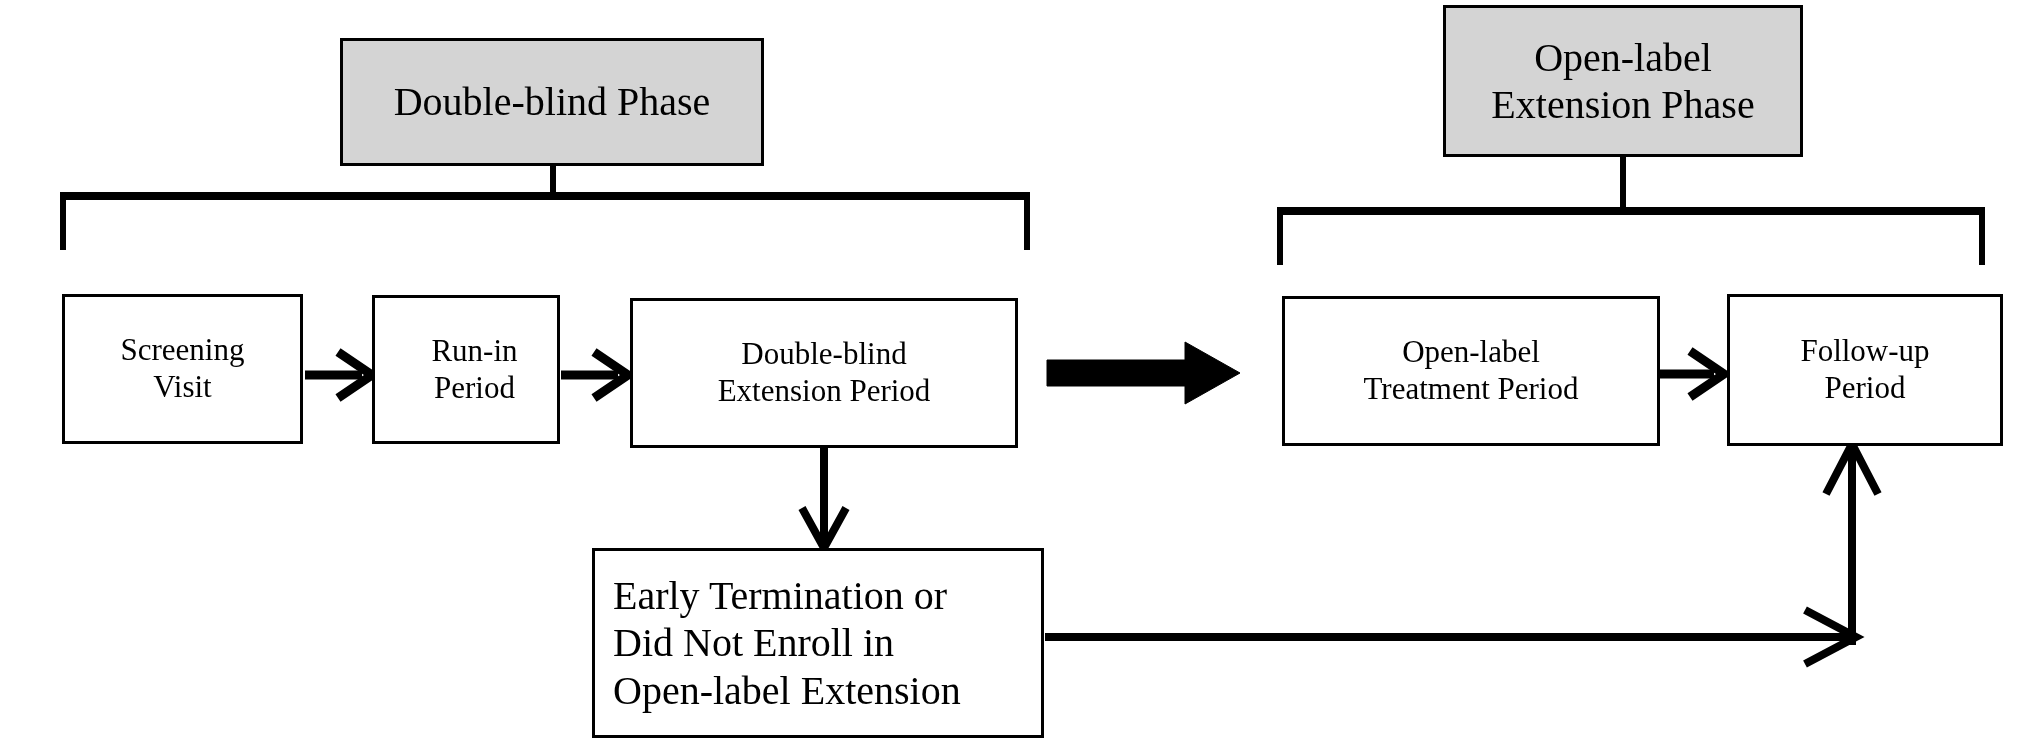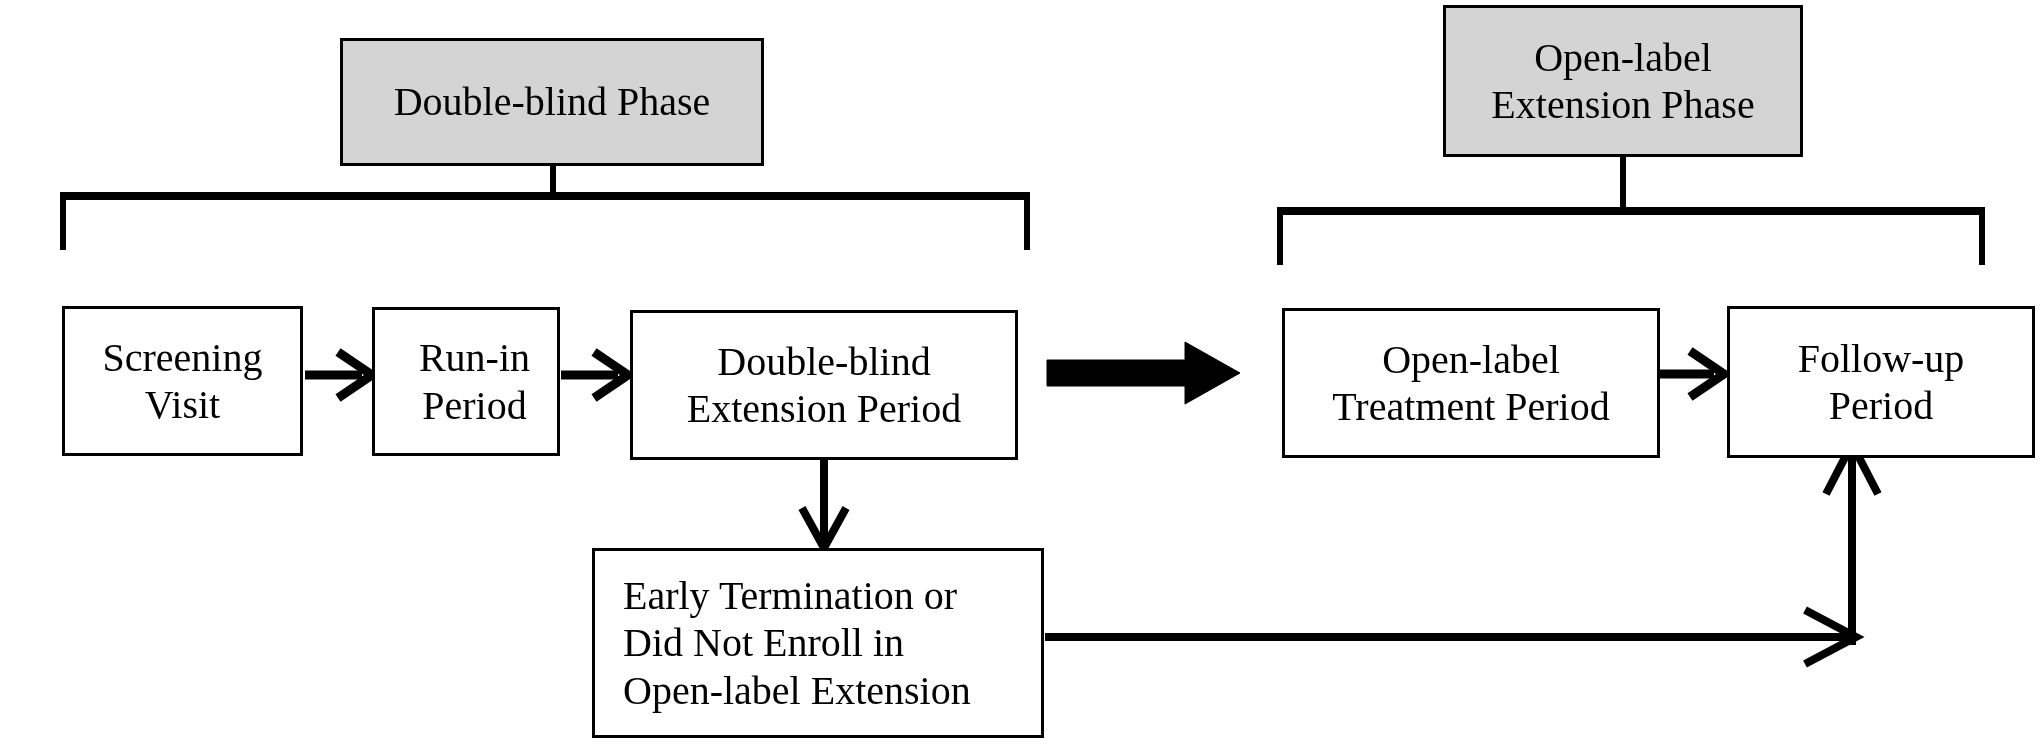--- a/index.html
+++ b/index.html
@@ -36,28 +36,27 @@
     color: #000000;
     line-height: 1.18;
     white-space: pre-line;
   }
   .phase-box {
     background: #d4d4d4;
     border: 3px solid #000000;
     font-size: 40px;
   }
   .stage-box {
-    font-size: 40px;
-    margin-top: 12px;
+    font-size: 31px;
   }
   .et-box {
     font-size: 40px;
     justify-content: flex-start;
     text-align: left;
-    padding-left: 28px;
+    padding-left: 18px;
   }
 </style>
 </head>
 <body>
 
 <div id="diagram-root">
 
   <svg id="diagram-svg" viewBox="0 0 2040 754" xmlns="http://www.w3.org/2000/svg">
 
     <g>
@@ -116,20 +115,20 @@
 
   <div class="node-box stage-box" style="left:372px; top:295px; width:188px; height:149px;padding-left:17px;">Run-in
 Period</div>
 
   <div class="node-box stage-box" style="left:630px; top:298px; width:388px; height:150px;">Double-blind
 Extension Period</div>
 
   <div class="node-box stage-box" style="left:1282px; top:296px; width:378px; height:150px;">Open-label
 Treatment Period</div>
 
-  <div class="node-box stage-box" style="left:1727px; top:294px; width:308px; height:152px;">Follow-up
+  <div class="node-box stage-box" style="left:1727px; top:294px; width:276px; height:152px;">Follow-up
 Period</div>
 
   <div class="node-box et-box" style="left:592px; top:548px; width:452px; height:190px;">Early Termination or
 Did Not Enroll in
 Open-label Extension</div>
 
 </div>
 
 </body></html>

